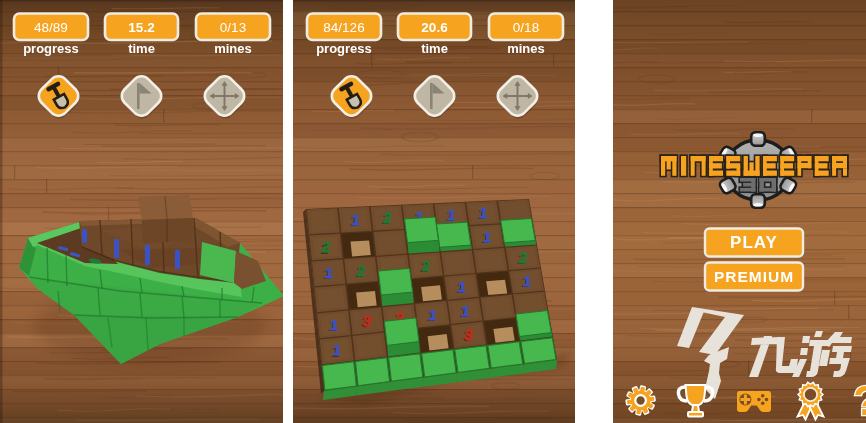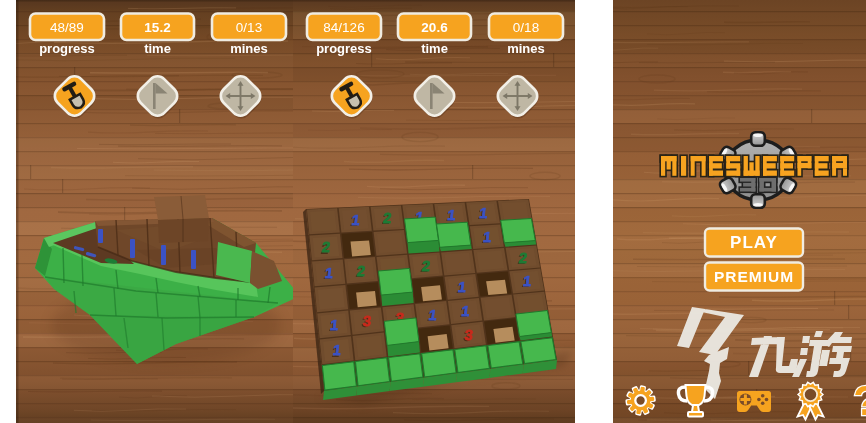--- a/index.html
+++ b/index.html
@@ -1,18 +1,18 @@
 <!DOCTYPE html>
 <html><head><meta charset="utf-8"><style>
 html,body{margin:0;padding:0;background:#ffffff;width:866px;height:423px;overflow:hidden;}
 .panel{position:absolute;top:0;height:423px;overflow:hidden;}
 svg{display:block}
 </style></head><body>
 
-<div class="panel" style="left:16px;width:320px">
+<div class="panel" style="left:0px;width:320px">
 <svg width="283" height="423" viewBox="0 0 283 423">
 <defs>
         <linearGradient id="wg11" x1="0" y1="0" x2="0" y2="1">
 <stop offset="0" stop-color="#5a3921"></stop>
 <stop offset="0.03" stop-color="#684323"></stop>
 <stop offset="0.09" stop-color="#774b27"></stop>
 <stop offset="0.2" stop-color="#875530"></stop>
 <stop offset="0.35" stop-color="#96613a"></stop>
 <stop offset="0.5" stop-color="#a06840"></stop>
 <stop offset="0.62" stop-color="#a26a40"></stop>

